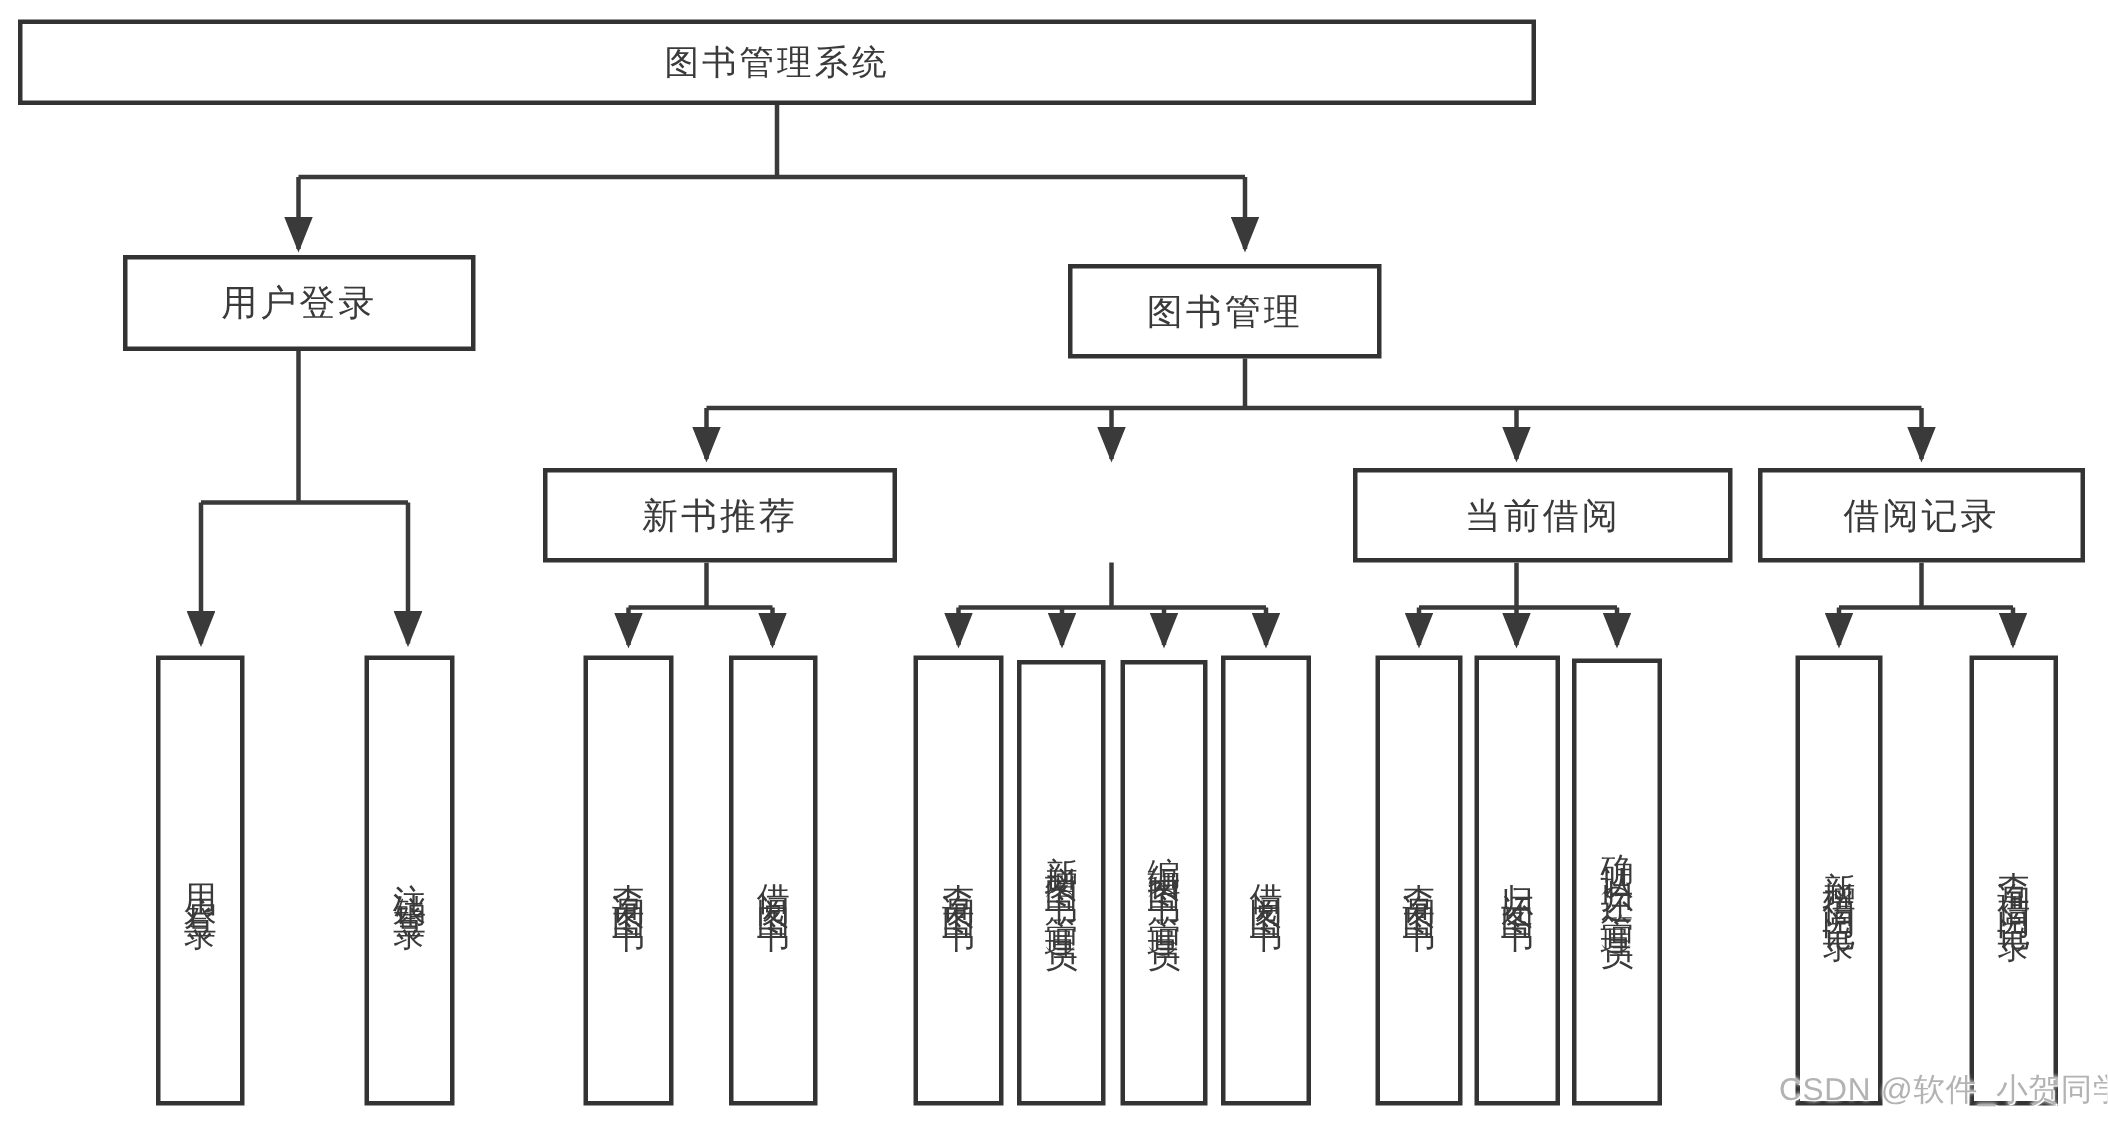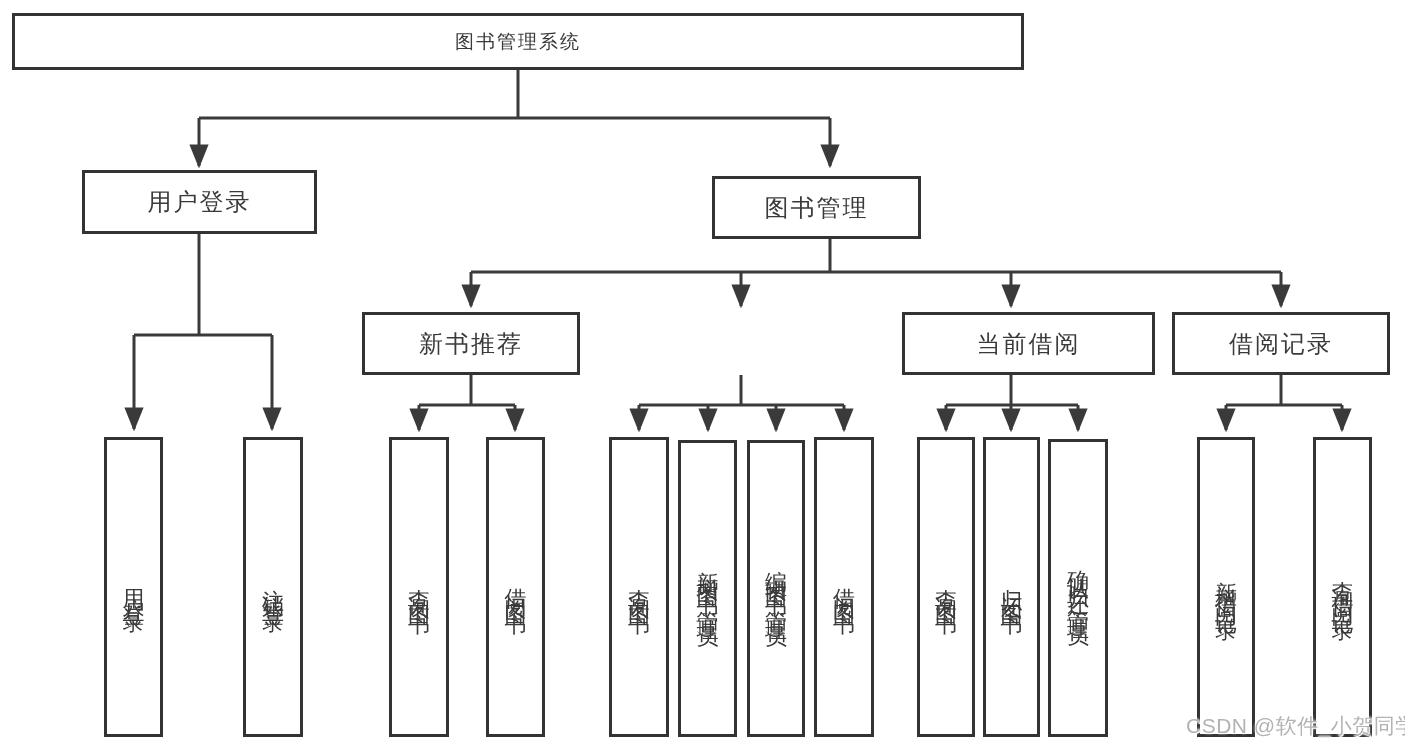--- a/index.html
+++ b/index.html
@@ -22,21 +22,21 @@
   .connectors{position:absolute;left:0;top:0;width:1405px;height:747px;pointer-events:none;}
   .connectors path,.connectors line{stroke:var(--line);stroke-width:3;fill:none;}
   .connectors marker path{fill:var(--line);stroke:none;}
   .node{
     position:absolute;box-sizing:border-box;
     background:var(--box-fill);
     border:3px solid var(--box-border);
     display:flex;align-items:center;justify-content:center;
   }
   .hnode{font-size:24px;letter-spacing:2px;white-space:nowrap;}
-  .root-node{font-size:19px;}
+  .root-node{font-size:23px;}
   .vnode .vtext{
     writing-mode:vertical-rl;
     text-orientation:mixed;
     font-size:22px;
     letter-spacing:8px;
     line-height:1;
     white-space:nowrap;
   }
   .watermark{
     position:absolute;left:1186px;top:712px;
@@ -111,21 +111,21 @@
       <line x1="1226" y1="405" x2="1226" y2="430" marker-end="url(#arrow)"></line>
       <line x1="1342" y1="405" x2="1342" y2="430" marker-end="url(#arrow)"></line>
     </g>
   </svg>
 
   <div class="node hnode root-node" style="left:12px;top:13px;width:1012px;height:57px">图书管理系统</div>
 
   <div class="node hnode" style="left:82px;top:170px;width:235px;height:64px">用户登录</div>
   <div class="node hnode" style="left:712px;top:176px;width:209px;height:63px">图书管理</div>
 
-  <div class="node hnode" style="left:362px;top:312px;width:218px;height:63px">新书推荐</div>
+  <div class="node hnode" style="left:362px;top:312px;width:236px;height:63px">新书推荐</div>
   <div class="node hnode" style="left:902px;top:312px;width:253px;height:63px">当前借阅</div>
   <div class="node hnode" style="left:1172px;top:312px;width:218px;height:63px">借阅记录</div>
 
   <div class="node vnode" style="left:104px;top:437px;width:59px;height:300px">
     <span class="vtext">用户登录</span>
   </div>
   <div class="node vnode" style="left:243px;top:437px;width:60px;height:300px">
     <span class="vtext">注销登录</span>
   </div>
 

